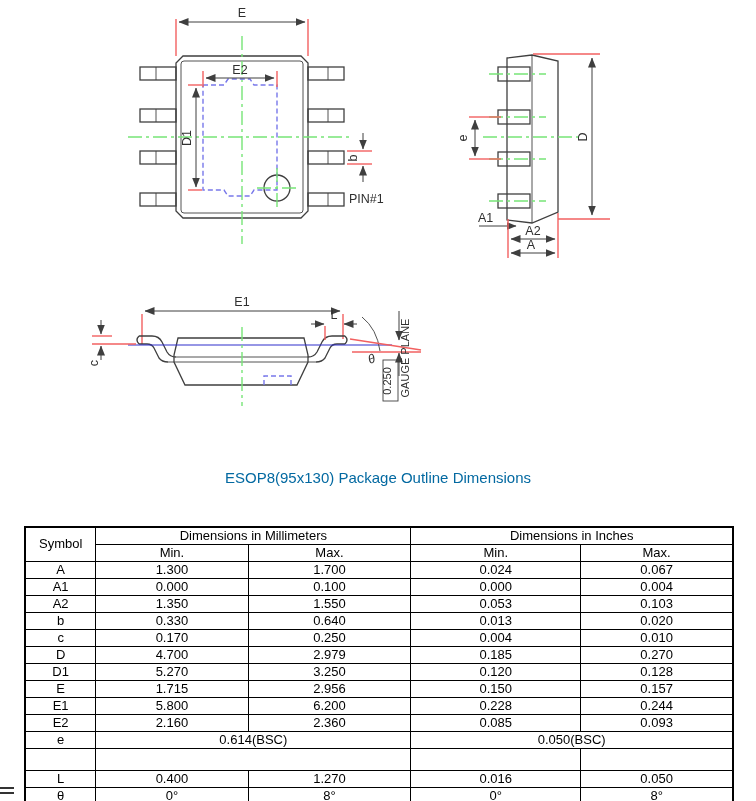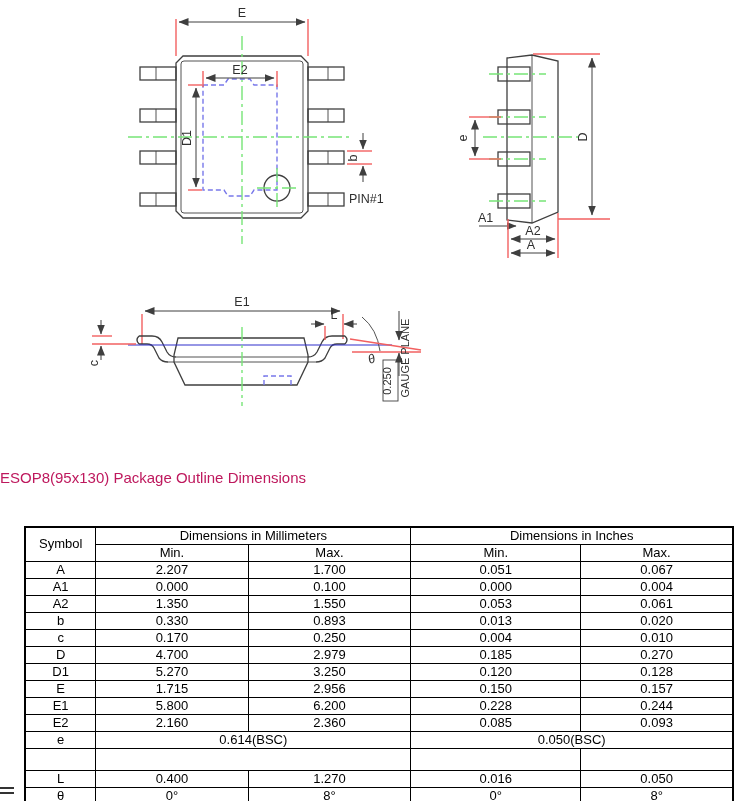--- a/index.html
+++ b/index.html
@@ -8,22 +8,22 @@
   #drawing-svg{position:absolute;left:0;top:0;}
   .ln{stroke:#3f3f3f;stroke-width:1.3;fill:none;}
   .thin{stroke:#3f3f3f;stroke-width:0.9;fill:none;}
   .dim{stroke:#3f3f3f;stroke-width:1;fill:none;}
   .red{stroke:#f26060;stroke-width:1.4;fill:none;}
   .grn{stroke:#77e577;stroke-width:1.4;fill:none;stroke-dasharray:14 4 3 4;}
   .bludash{stroke:#7878ea;stroke-width:1.4;fill:none;stroke-dasharray:5 3;}
   .blu{stroke:#2e2ecb;stroke-width:1.2;fill:none;}
   .lbl{fill:#2f2f2f;font-size:12.5px;font-family:"Liberation Sans",sans-serif;}
   .lbl-sm{fill:#2f2f2f;font-size:11px;font-family:"Liberation Sans",sans-serif;}
-  #doc-title{position:absolute;left:0;top:469px;width:756px;
-             font-size:15px;color:#be185d;}
+  #doc-title{position:absolute;left:0;top:469px;width:756px;text-align:center;
+             font-size:15px;color:#0369a1;}
   #dim-table{position:absolute;left:24px;top:506px;width:710px;border-collapse:collapse;
              table-layout:fixed;font-size:13px;color:#000;}
   #dim-table td,#dim-table th{border:1px solid #000;text-align:center;padding:0;
              height:16px;font-weight:normal;line-height:1.1;}
   #dim-table{border:2px solid #000;margin-top:20px;}
   #dim-table .blank-cell{border-top:1px solid #000;border-bottom:1px solid #000;}
   #dim-table tr.blank-row td{height:21px;}
   .page-mark{position:absolute;left:0;width:14px;height:2px;background:#333;}
 </style>
 </head>
@@ -245,43 +245,43 @@
       <td colspan="2">Dimensions in Inches</td>
     </tr>
     <tr>
       <td>Min.</td>
       <td>Max.</td>
       <td>Min.</td>
       <td>Max.</td>
     </tr>
     <tr>
       <td>A</td>
-      <td>2.207</td>
+      <td>1.300</td>
       <td>1.700</td>
-      <td>0.051</td>
+      <td>0.024</td>
       <td>0.067</td>
     </tr>
     <tr>
       <td>A1</td>
       <td>0.000</td>
       <td>0.100</td>
       <td>0.000</td>
       <td>0.004</td>
     </tr>
     <tr>
       <td>A2</td>
       <td>1.350</td>
       <td>1.550</td>
       <td>0.053</td>
-      <td>0.061</td>
+      <td>0.103</td>
     </tr>
     <tr>
       <td>b</td>
       <td>0.330</td>
-      <td>0.893</td>
+      <td>0.640</td>
       <td>0.013</td>
       <td>0.020</td>
     </tr>
     <tr>
       <td>c</td>
       <td>0.170</td>
       <td>0.250</td>
       <td>0.004</td>
       <td>0.010</td>
     </tr>

